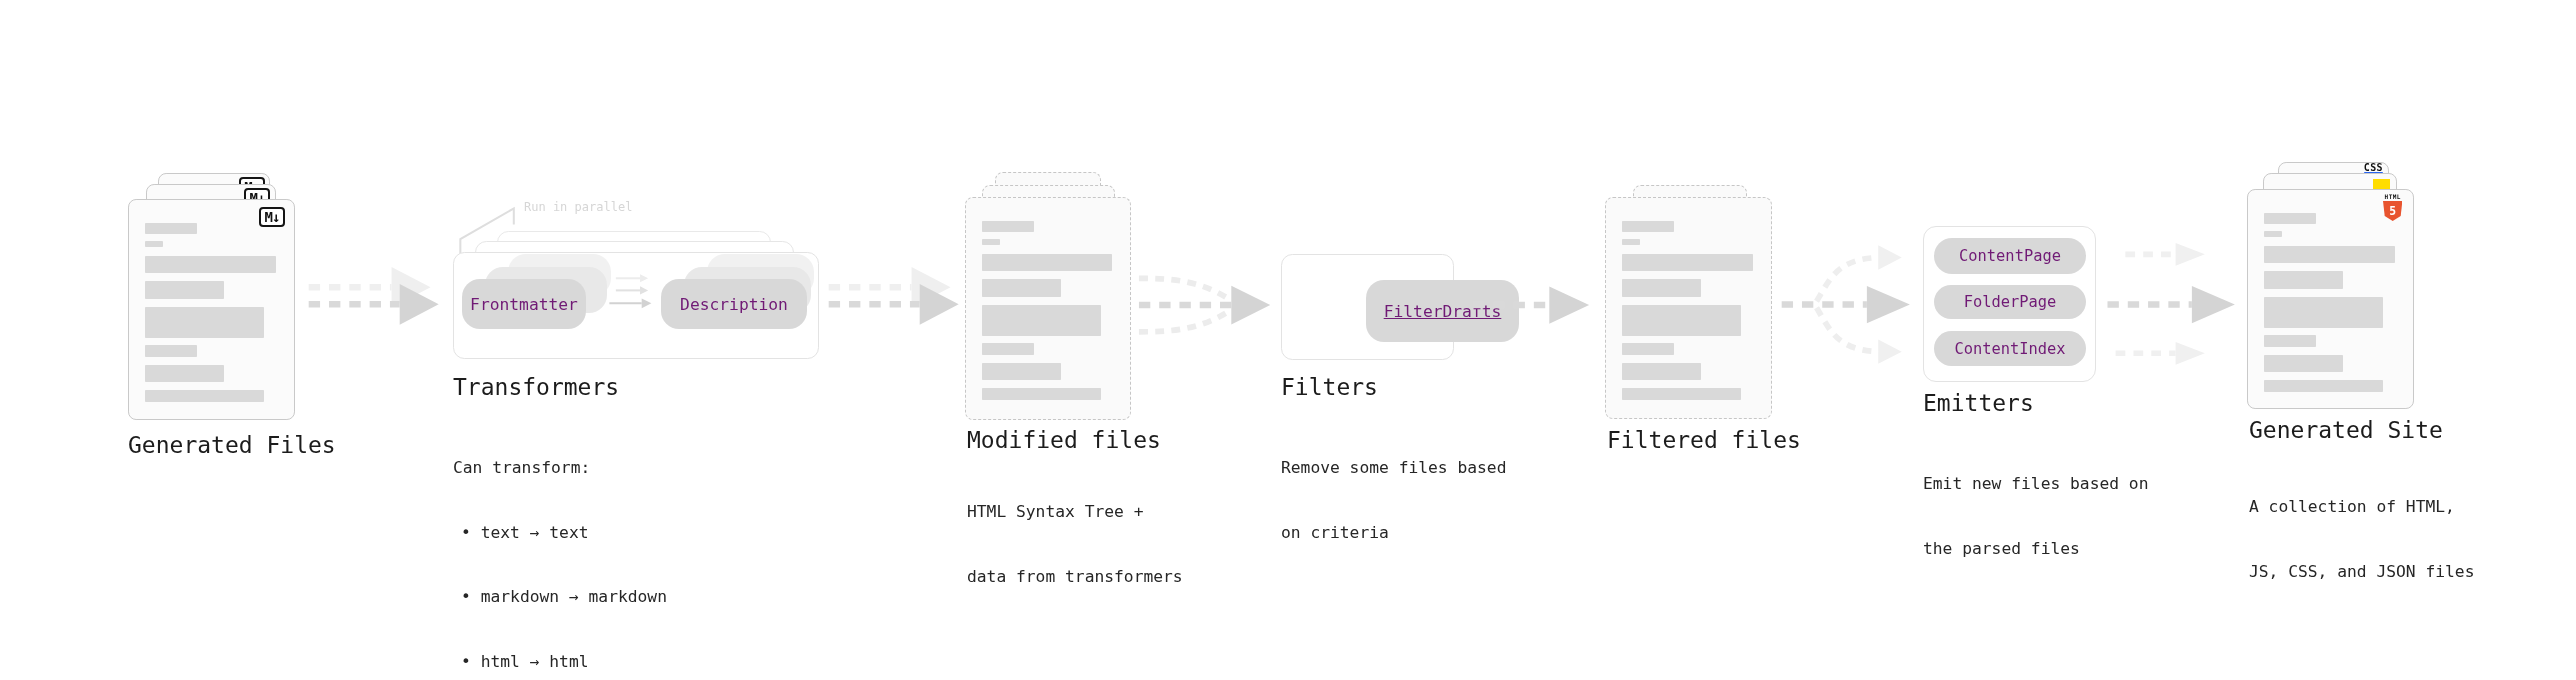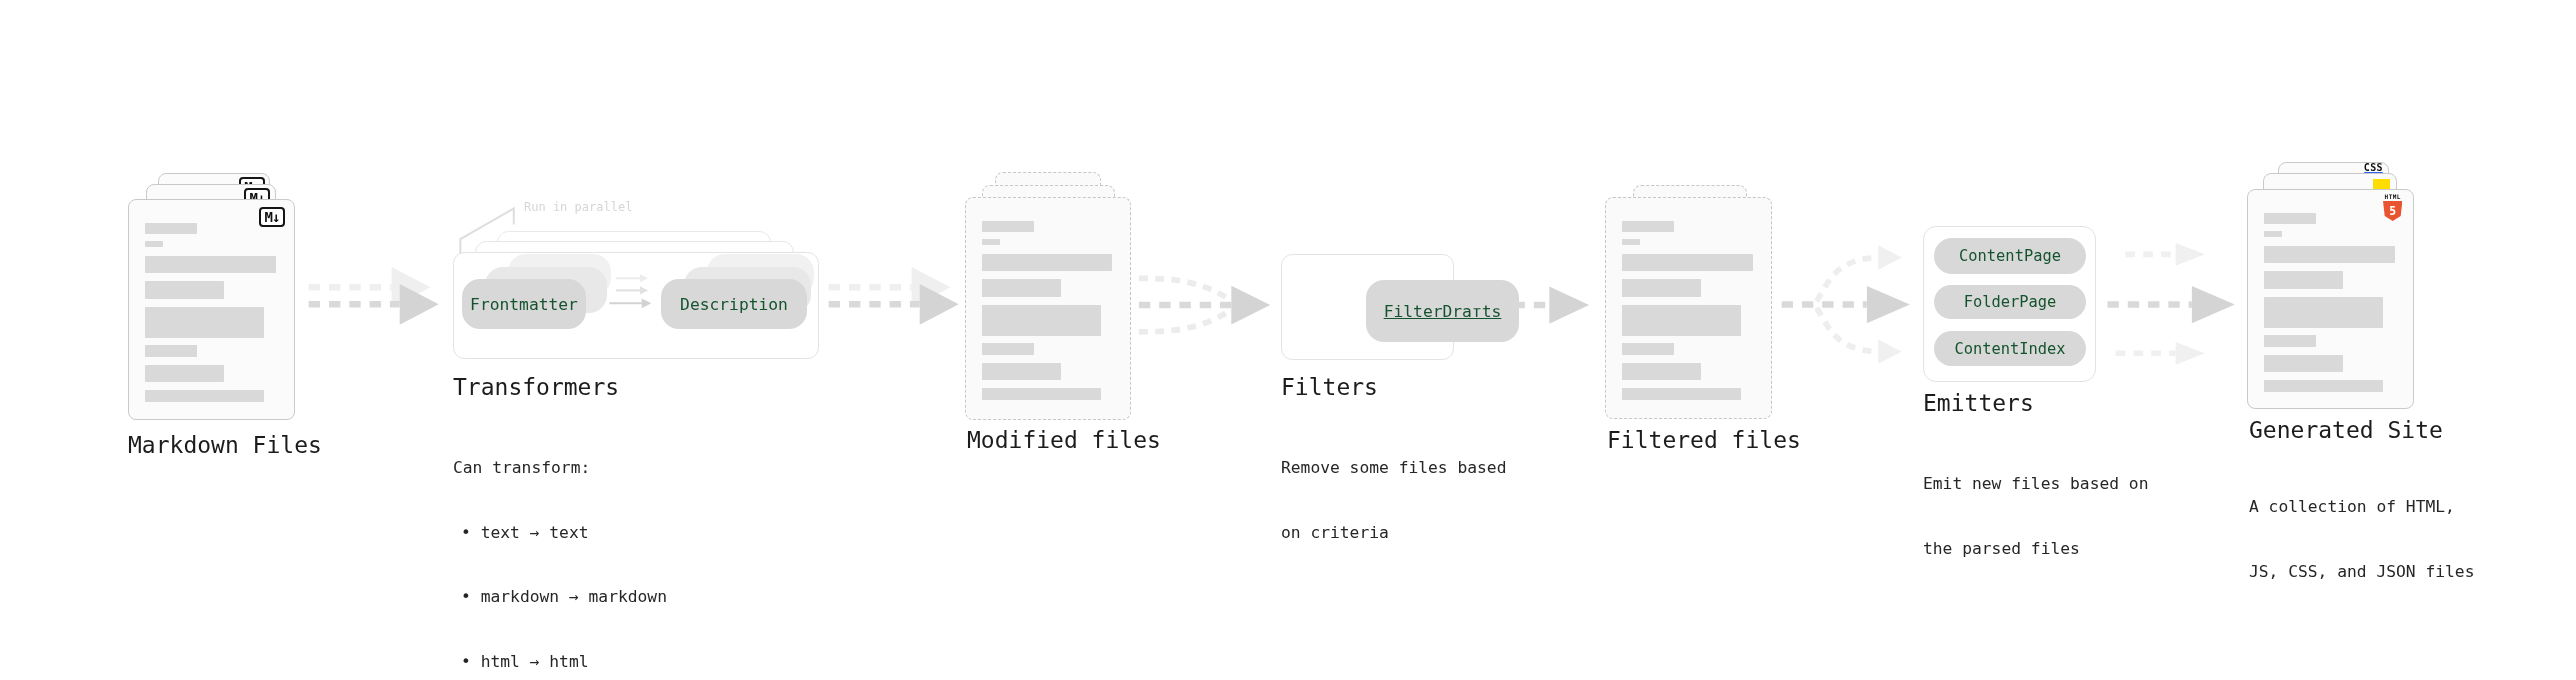--- a/index.html
+++ b/index.html
@@ -18,21 +18,21 @@
   .b5{width:119px;height:31px;margin-bottom:7.3px;}
   .b6{width:52px;height:12.2px;margin-bottom:8.1px;}
   .b7{width:79px;height:17px;margin-bottom:7.3px;}
   .b8{width:119px;height:12.2px;}
   .md-icon{
     position:absolute;border:2.4px solid #151515;border-radius:4.1px;background:#fff;
     font-weight:bold;font-size:14px;line-height:16.3px;padding:0 3.3px;color:#111;letter-spacing:-0.8px;
   }
   .chip{
     position:absolute;background:#d8d8d8;border-radius:18px;box-sizing:border-box;
-    display:flex;align-items:center;justify-content:center;font-size:16.3px;color:#14532d;white-space:pre;
+    display:flex;align-items:center;justify-content:center;font-size:16.3px;color:#701a75;white-space:pre;
   }
   .chip.g1{background:#e8e8e8;}
   .chip.g2{background:#f1f1f1;}
   .frame{position:absolute;background:#fff;border:1.6px solid #e3e3e3;border-radius:11.4px;box-sizing:border-box;}
   .title{position:absolute;font-size:23px;color:#1c1c1c;white-space:pre;line-height:28px;}
   .caption{position:absolute;font-size:16.3px;line-height:21.5px;color:#262626;white-space:pre;}
   .annotation{position:absolute;font-size:12px;color:#d6d6d6;white-space:pre;}
   svg{position:absolute;overflow:visible;}
   .css-badge{position:absolute;width:21px;text-align:center;}
   .css-badge .css-word{font-size:10px;font-weight:bold;color:#111;line-height:6.5px;letter-spacing:0.4px;}
@@ -66,21 +66,21 @@
         <div class="b b2"></div>
         <div class="b b3"></div>
         <div class="b b4"></div>
         <div class="b b5"></div>
         <div class="b b6"></div>
         <div class="b b7"></div>
         <div class="b b8"></div>
       </div>
     </div>
   </div>
-  <div class="title" style="left:128px;top:431px;">Markdown Files</div>
+  <div class="title" style="left:128px;top:431px;">Generated Files</div>
 
   <svg style="left:302px;top:258px;" width="145" height="91" viewBox="0 0 178 112">
     <g transform="translate(-10,-21)">
       <line x1="18" y1="57" x2="120" y2="57" stroke="#efefef" stroke-width="8" stroke-dasharray="14 11"></line>
       <polygon points="120,32 168,57 120,82" fill="#efefef"></polygon>
     </g>
     <line x1="8" y1="57" x2="120" y2="57" stroke="#d9d9d9" stroke-width="8" stroke-dasharray="14 11"></line>
     <polygon points="120,32 168,57 120,82" fill="#d4d4d4"></polygon>
   </svg>
 
@@ -137,20 +137,24 @@
         <div class="b b3"></div>
         <div class="b b4"></div>
         <div class="b b5"></div>
         <div class="b b6"></div>
         <div class="b b7"></div>
         <div class="b b8"></div>
       </div>
     </div>
   </div>
   <div class="title" style="left:967px;top:426px;">Modified files</div>
+  <div class="caption" style="left:967px;top:458px;">
+    <div>HTML Syntax Tree +</div>
+    <div>data from transformers</div>
+  </div>
 
   <svg style="left:1134px;top:267px;" width="142" height="77" viewBox="0 0 175 95">
     <path d="M6,14 C45,14 80,16 118,40" fill="none" stroke="#ececec" stroke-width="7" stroke-dasharray="11 9"></path>
     <path d="M6,80 C45,80 80,78 118,54" fill="none" stroke="#ececec" stroke-width="7" stroke-dasharray="11 9"></path>
     <line x1="6" y1="47" x2="120" y2="47" stroke="#d9d9d9" stroke-width="8" stroke-dasharray="14 11"></line>
     <polygon points="120,23 168,47 120,71" fill="#d4d4d4"></polygon>
   </svg>
 
   <div class="frame" style="left:1281px;top:254px;width:173px;height:106px;"></div>
   <div class="chip" style="left:1366px;top:280px;width:153px;height:62px;text-decoration:underline;">FilterDrafts</div>

